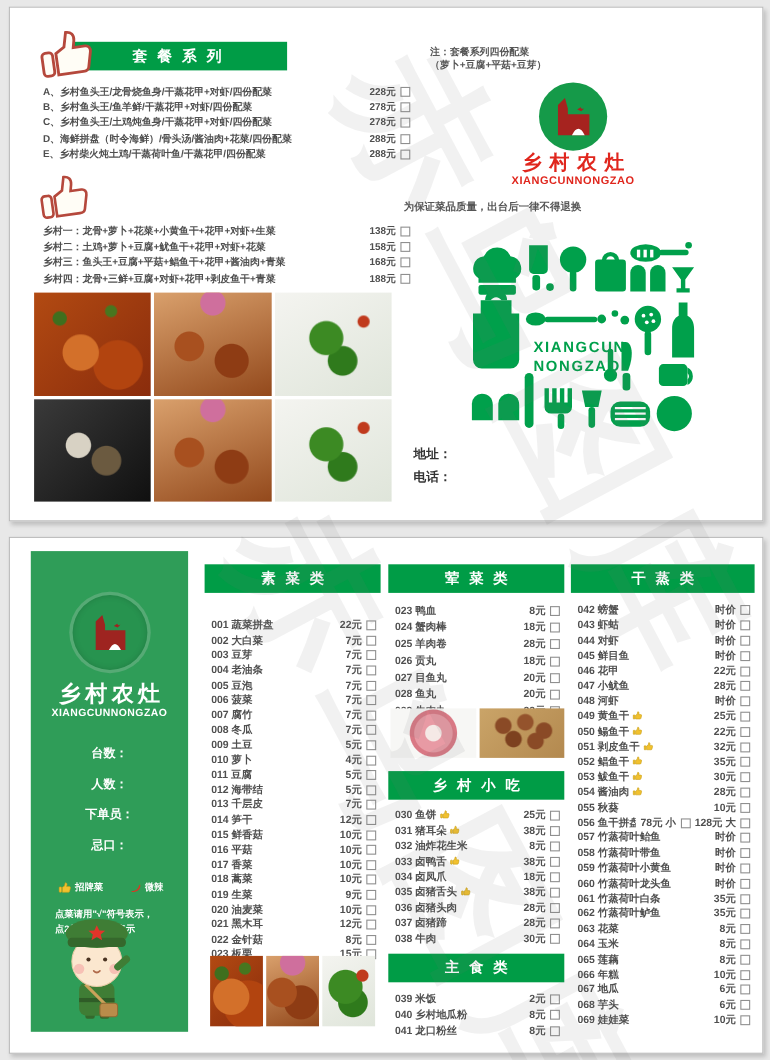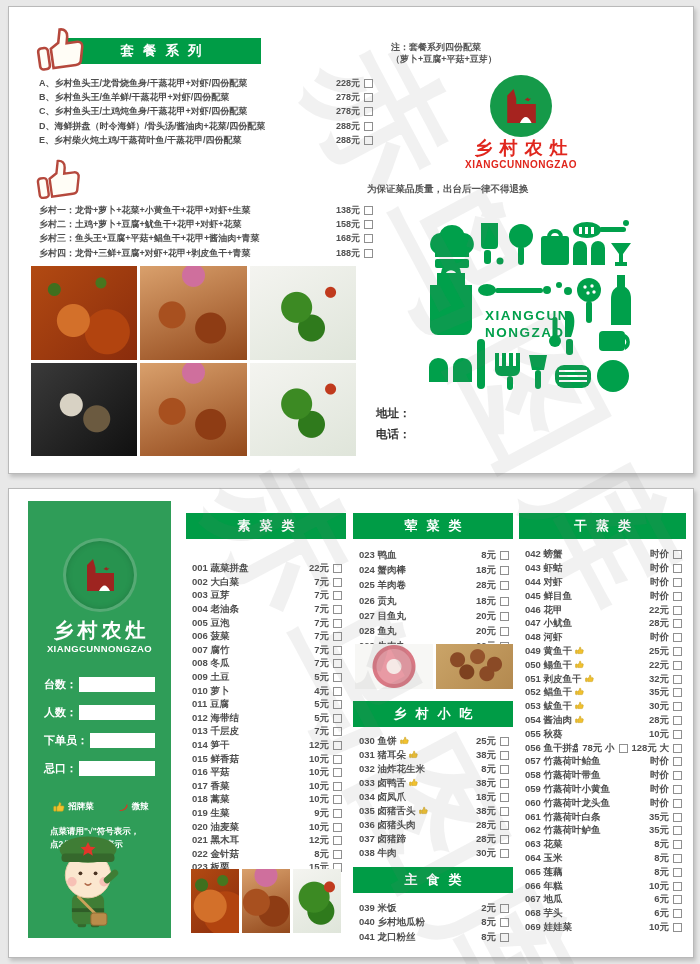--- a/index.html
+++ b/index.html
@@ -46,21 +46,21 @@
   .ut-text{position:absolute;color:#00a04b;font-weight:bold;font-size:13.5px;letter-spacing:1.5px;line-height:17px;text-align:left;}
 
   .contact{position:absolute;color:#333;font-size:11.5px;line-height:21px;font-weight:bold;}
 
   
   .sidebar{position:absolute;background:#2f9d58;}
   .sb-circle{position:absolute;border-radius:50%;background:#27934f;border:3px solid rgba(255,255,255,.22);display:flex;align-items:center;justify-content:center;box-shadow:inset 0 0 6px rgba(0,0,0,.15);}
   .sb-cn{position:absolute;width:100%;text-align:center;color:#fff;font-weight:bold;font-size:20px;letter-spacing:4px;text-indent:4px;}
   .sb-en{position:absolute;width:100%;text-align:center;color:#fff;font-weight:bold;font-size:9.5px;letter-spacing:.4px;}
   .sb-fields{position:absolute;left:0;width:100%;}
-  .sb-field{display:flex;align-items:center;justify-content:flex-end;padding:0 16px;margin-bottom:13px;}
+  .sb-field{display:flex;align-items:center;justify-content:flex-end;padding:0 16px;margin-bottom:13px;flex-direction:column;}
   .sb-field label{color:#fff;font-size:11px;font-weight:bold;white-space:nowrap;}
   .sb-input{background:#fff;height:15px;flex:1;max-width:80px;margin-left:2px;}
   .sb-legend{position:absolute;width:100%;display:flex;justify-content:center;gap:23px;align-items:center;}
   .sb-legend .leg{display:flex;align-items:center;gap:3px;color:#fff;font-size:8.5px;font-weight:bold;}
   .sb-note{position:absolute;color:#fff;font-size:8.5px;line-height:13px;font-weight:bold;}
   .soldier{position:absolute;}
 
   
   .col{position:absolute;}
   .menu-list .m-row{font-size:9.5px;font-weight:bold;}

